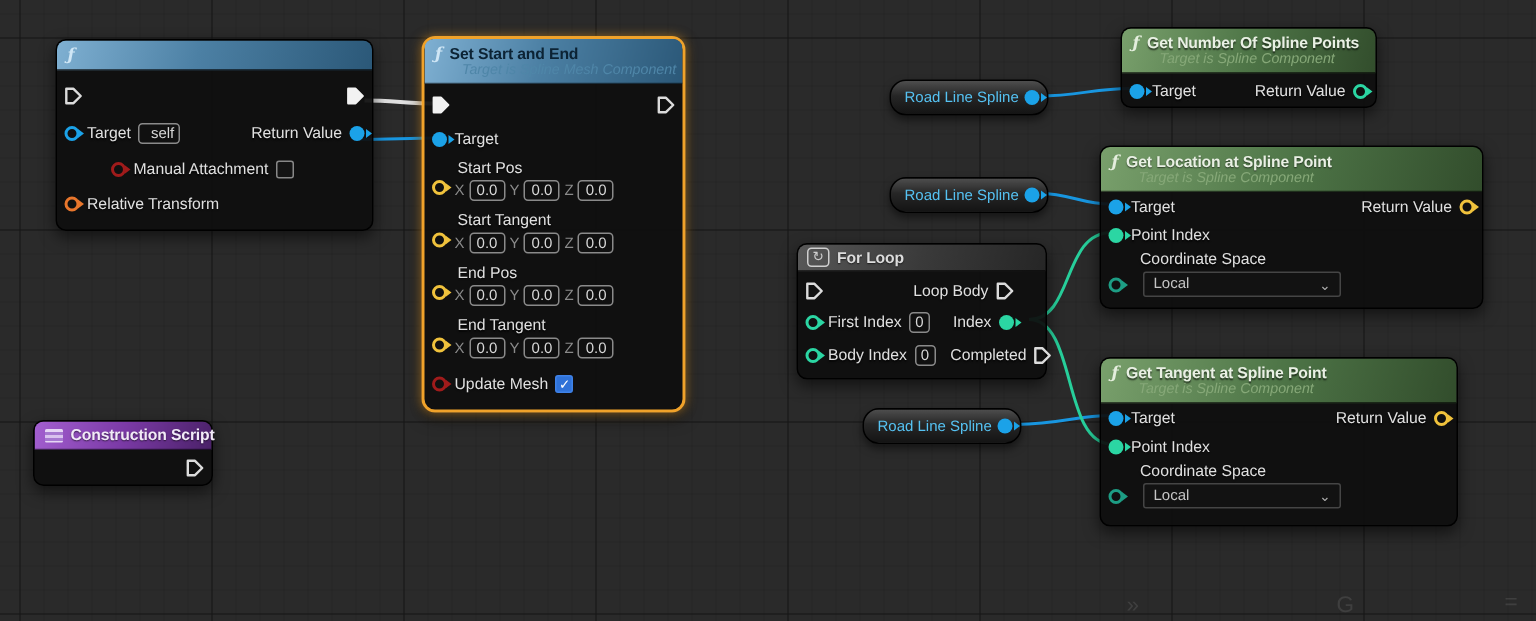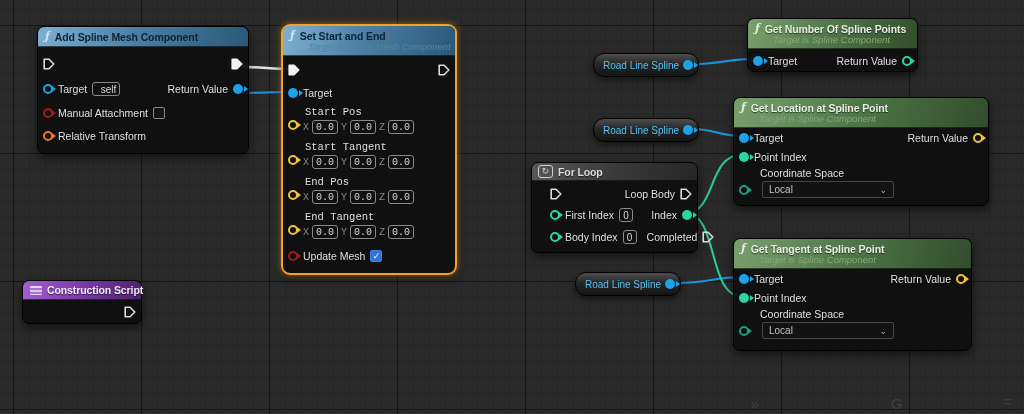--- a/index.html
+++ b/index.html
@@ -50,21 +50,21 @@
   .pin-exec{width:12px;height:12px;flex:none;line-height:0;}
   .pin-exec svg path{fill:none;stroke:#dcdcdc;stroke-width:1.6;stroke-linejoin:round;}
   .pin-exec.filled svg path{fill:#f2f2f2;stroke:#f2f2f2;}
   .vbox{background:#101010;border:1px solid #8a8a8a;border-radius:3px;color:#d8d8d8;
     font-size:10px;height:14px;line-height:14px;padding:0 3px;min-width:24px;text-align:center;box-sizing:border-box;}
   .vbox.tiny{min-width:14px;}
   .axis{color:#8a8a8a;font-size:10px;}
   .checkbox{width:12px;height:12px;border:1px solid #888;background:#141414;border-radius:2px;
     display:flex;align-items:center;justify-content:center;box-sizing:border-box;font-size:9px;color:transparent;}
   .checkbox.checked{background:#2f72d8;border-color:#3f82e8;color:#fff;}
-  .vecgrp{display:flex;gap:5px;padding:2px 5px 5px 5px;align-items:flex-end;font-family:Liberation Mono, monospace;}
+  .vecgrp{display:flex;gap:5px;padding:2px 5px 5px 5px;align-items:flex-end;}
   .vecgrp .pin{margin-bottom:4px;}
   .vec-col{display:flex;flex-direction:column;gap:2px;}
   .vec-label{font-size:10.5px;color:#e0e0e0;padding-left:2px;text-shadow:0 1px 1px rgba(0,0,0,.7);}
   .vec-row{display:flex;align-items:center;gap:3px;}
   .dropdown{margin-left:8px;width:132px;height:17px;background:#121212;border:1px solid #454545;
     border-radius:2px;display:flex;align-items:center;justify-content:space-between;
     padding:0 6px;font-size:10px;color:#c4c4c4;box-sizing:border-box;}
   .chev{color:#b0b0b0;font-size:9px;}
   .coord-label{font-size:10.5px;color:#e0e0e0;padding-left:26px;text-shadow:0 1px 1px rgba(0,0,0,.7);}
   .capsule{position:absolute;height:22px;border-radius:11px;z-index:2;white-space:nowrap;
@@ -89,42 +89,41 @@
     <path d="M693,129 C714,129 720,136 741,136" stroke="#1896e0" stroke-width="2" fill="none"></path>
     <path d="M675,283 C708,283 716,277 741,277" stroke="#1896e0" stroke-width="2" fill="none"></path>
     <path d="M686,213 C716,213 708,155 741,155" stroke="#27cf9b" stroke-width="2" fill="none"></path>
     <path d="M686,213 C718,213 708,296 741,296" stroke="#27cf9b" stroke-width="2" fill="none"></path>
   </svg>
 
   <div class="node" style="left:37px;top:26px;width:210px;">
     <div class="hdr blue">
       <div class="hdr-line">
         <span class="fn-icon">ƒ</span>
-        <span class="title">Add Spline Mesh Component</span>
       </div>
     </div>
     <div style="padding:4px 0 6px 0;">
       <div class="row" style="height:26px;">
         <span class="pin-exec hollow"><svg width="12" height="12">
               <path d="M1.2 1.2 H6 L10.8 6 L6 10.8 H1.2 Z"></path>
             </svg></span>
         <span class="grow"></span>
         <span class="pin-exec filled"><svg width="12" height="12">
               <path d="M1.2 1.2 H6 L10.8 6 L6 10.8 H1.2 Z"></path>
             </svg></span>
       </div>
       <div class="row" style="height:24px;">
         <span class="pin hollow" style="--c:#1ba2e8"></span>
         <span class="lbl">Target</span>
         <span class="vbox" style="min-width:28px;text-align:right;">self</span>
         <span class="grow"></span>
         <span class="lbl">Return Value</span>
         <span class="pin filled" style="--c:#1ba2e8"></span>
       </div>
-      <div class="row" style="height:23px;">
+      <div class="row" style="height:23px;margin-left:31px;">
         <span class="pin hollow" style="--c:#a01b1b"></span>
         <span class="lbl">Manual Attachment</span>
         <span class="checkbox"></span>
       </div>
       <div class="row" style="height:23px;">
         <span class="pin hollow" style="--c:#e8762c"></span>
         <span class="lbl">Relative Transform</span>
       </div>
     </div>
   </div>
@@ -234,21 +233,21 @@
     </div>
   </div>
 
   <div class="node" style="left:531px;top:162px;width:165px;">
     <div class="hdr gray" style="padding:2px 6px;">
       <div class="hdr-line">
         <span class="loop-icon">↻</span>
         <span class="title">For Loop</span>
       </div>
     </div>
-    <div style="padding:2px 0 4px 0;margin-left:13px;">
+    <div style="padding:2px 16px 4px 0;">
       <div class="row" style="height:21px;">
         <span class="pin-exec hollow"><svg width="12" height="12">
               <path d="M1.2 1.2 H6 L10.8 6 L6 10.8 H1.2 Z"></path>
             </svg></span>
         <span class="grow"></span>
         <span class="lbl">Loop Body</span>
         <span class="pin-exec hollow"><svg width="12" height="12">
               <path d="M1.2 1.2 H6 L10.8 6 L6 10.8 H1.2 Z"></path>
             </svg></span>
       </div>

